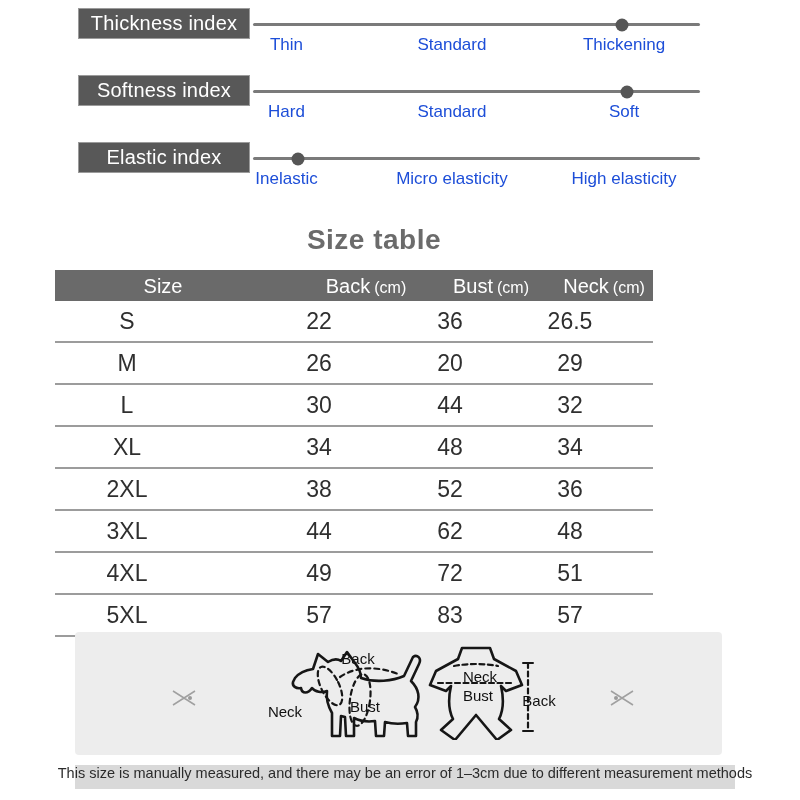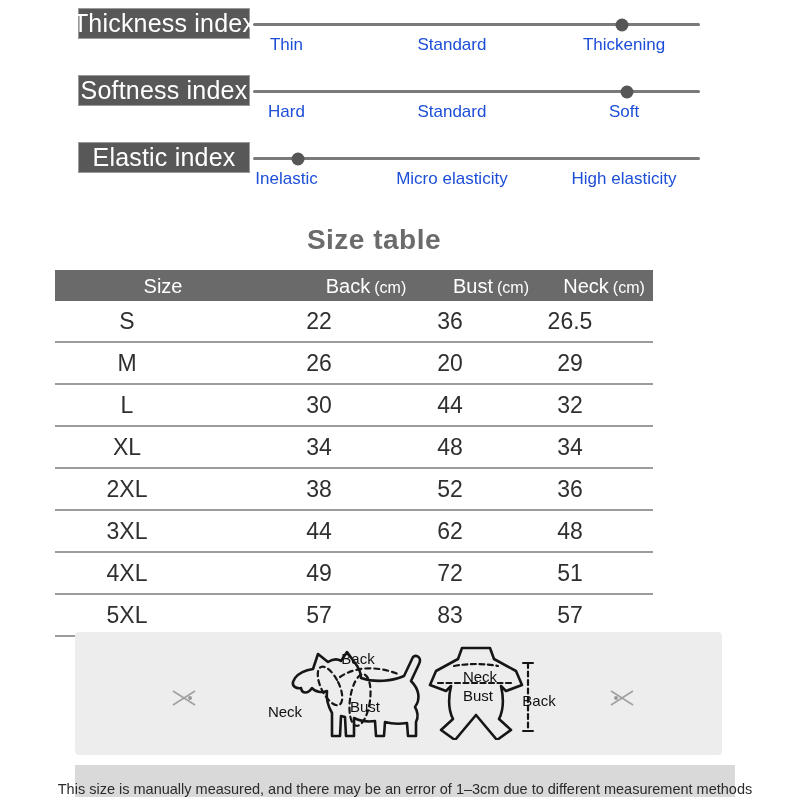--- a/index.html
+++ b/index.html
@@ -6,21 +6,21 @@
   .canvas{
     position:relative;width:800px;height:800px;background:#ffffff;
     font-family:"Liberation Sans",sans-serif;overflow:hidden;
   }
 
   
   .idx-row{position:absolute;left:0;width:800px;height:62px;}
   .idx-row.r0{top:8px}.idx-row.r1{top:75px}.idx-row.r2{top:142px}
   .idx-box{
     position:absolute;left:78px;top:0;width:172px;height:31px;background:#585858;
-    border:1px solid #9b9b9b;box-sizing:border-box;color:#fff;font-size:25px;
+    border:1px solid #9b9b9b;box-sizing:border-box;color:#fff;font-size:20px;
     display:flex;align-items:center;justify-content:center;white-space:nowrap;
     letter-spacing:.2px;
   }
   .trackwrap{position:absolute;left:253px;top:0;width:447px;height:60px;}
   .track{position:absolute;left:0;right:0;top:15px;height:3px;background:#7a7a7a;border-radius:2px;}
   .dot{position:absolute;top:16.5px;width:13px;height:13px;border-radius:50%;background:#565656;transform:translate(-50%,-50%);}
   .tick{position:absolute;top:27px;transform:translateX(-50%);font-size:17px;color:#1d4ed8;white-space:nowrap;}
   .t0{left:7.5%}.t1{left:44.5%}.t2{left:83%}
 
   
@@ -50,22 +50,22 @@
   }
   .lab-dog-back{left:283px;top:26px}
   .lab-dog-neck{left:210px;top:79px}
   .lab-dog-bust{left:290px;top:74px}
   .lab-g-neck{left:405px;top:44px}
   .lab-g-bust{left:403px;top:63px}
   .lab-g-back{left:464px;top:68px}
 
   
   .footer{
-    position:absolute;left:75px;top:765px;width:660px;height:32px;background:#d9d9d9;
-    display:flex;align-items:flex-end;justify-content:center;
+    position:absolute;left:75px;top:765px;width:660px;height:24px;background:#d9d9d9;
+    display:flex;align-items:flex-start;justify-content:center;
     font-size:14.5px;color:#2b2b2b;white-space:nowrap;
   }
 </style>
 </head>
 <body>
 
 <div class="canvas">
 
   <div class="idx-row r0">
     <div class="idx-box">Thickness index</div>

